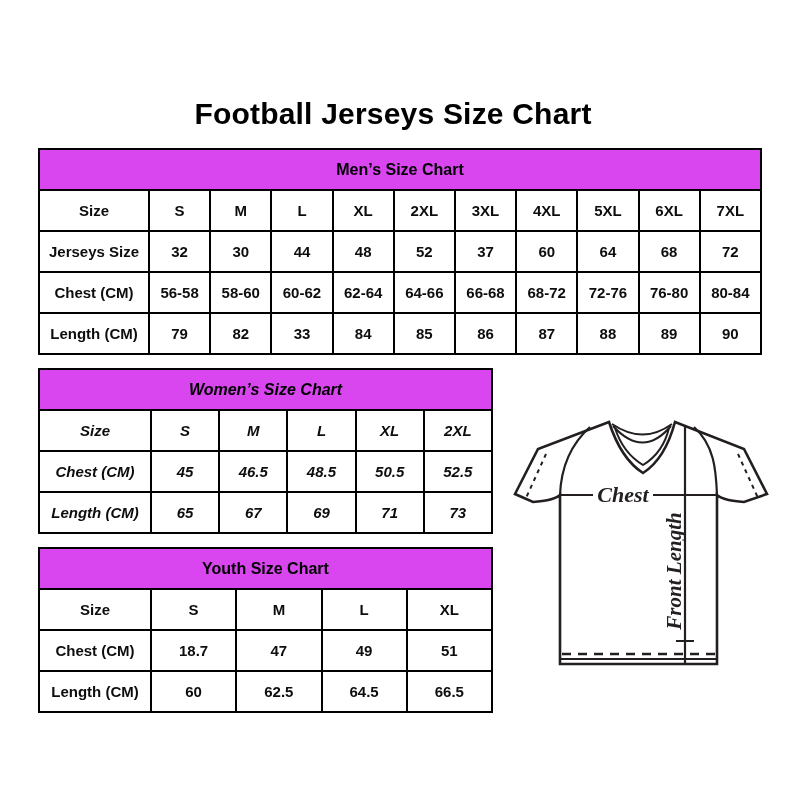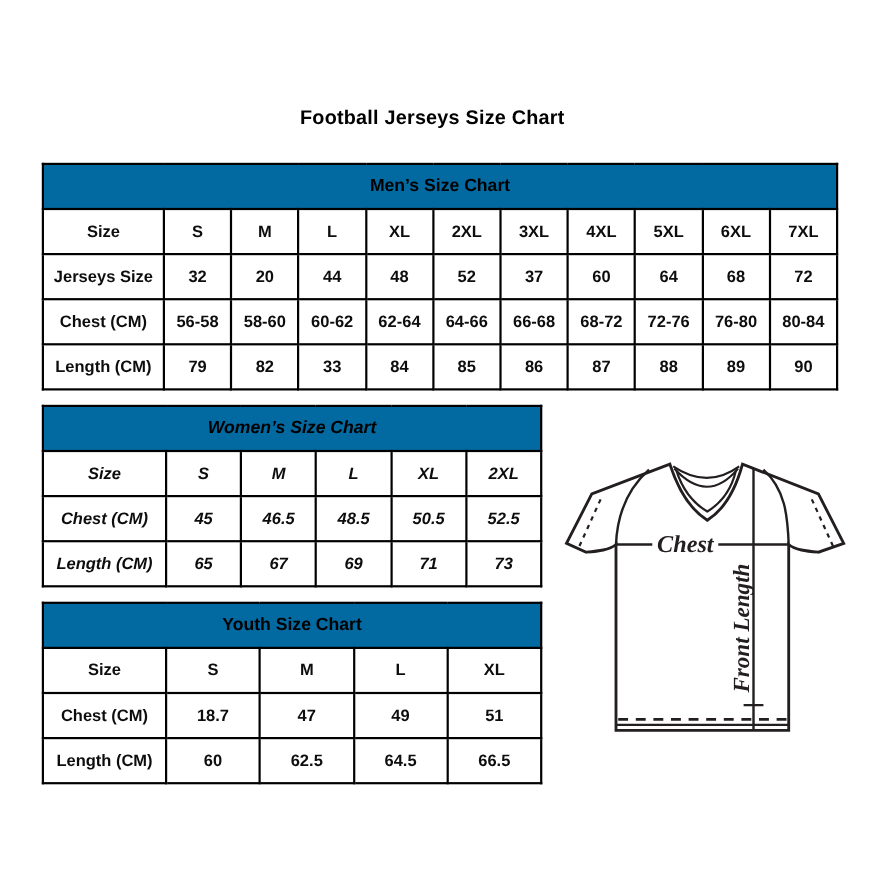--- a/index.html
+++ b/index.html
@@ -2,33 +2,33 @@
 <html><head>
 <meta charset="utf-8">
 <style>
   html,body{margin:0;padding:0;background:#ffffff;}
   .page{
     position:relative;width:800px;height:800px;background:#ffffff;overflow:hidden;
     font-family:"Liberation Sans","DejaVu Sans",sans-serif;color:#0d0d0d;
   }
   .title{
     position:absolute;top:97px;left:0;width:786px;text-align:center;
-    font-size:18px;font-weight:bold;color:#000;letter-spacing:.2px;
+    font-size:30px;font-weight:bold;color:#000;letter-spacing:.2px;
   }
   table.size-table{
     position:absolute;border-collapse:collapse;table-layout:fixed;
     border:2px solid #000;
   }
   table.size-table td{
     border:2px solid #000;height:39px;padding:0;margin:0;
     text-align:center;vertical-align:middle;
     font-weight:bold;font-size:15px;color:#0d0d0d;line-height:1;
   }
   table.size-table td.thead{
-    background:#0369a1;font-size:16px;color:#000;margin-top:19px;
+    background:#d946ef;font-size:16px;color:#000;margin-top:19px;
   }
   table.men{left:38px;top:148px;width:724px;}
   table.women{left:38px;top:368px;width:455px;font-style:italic;}
   table.youth{left:38px;top:547px;width:455px;padding-left:40px;}
   svg.jersey{position:absolute;left:506px;top:393px;width:272px;height:285px;}
   svg.jersey path, svg.jersey line, svg.jersey polyline{fill:none;stroke:#231f20;}
   svg.jersey text{
     font-family:"Liberation Serif","DejaVu Serif",serif;
     font-style:italic;font-weight:bold;fill:#231f20;
   }
@@ -57,21 +57,21 @@
           <td>2XL</td>
           <td>3XL</td>
           <td>4XL</td>
           <td>5XL</td>
           <td>6XL</td>
           <td>7XL</td>
         </tr>
         <tr>
           <td>Jerseys Size</td>
           <td>32</td>
-          <td>20</td>
+          <td>30</td>
           <td>44</td>
           <td>48</td>
           <td>52</td>
           <td>37</td>
           <td>60</td>
           <td>64</td>
           <td>68</td>
           <td>72</td>
         </tr>
         <tr>

